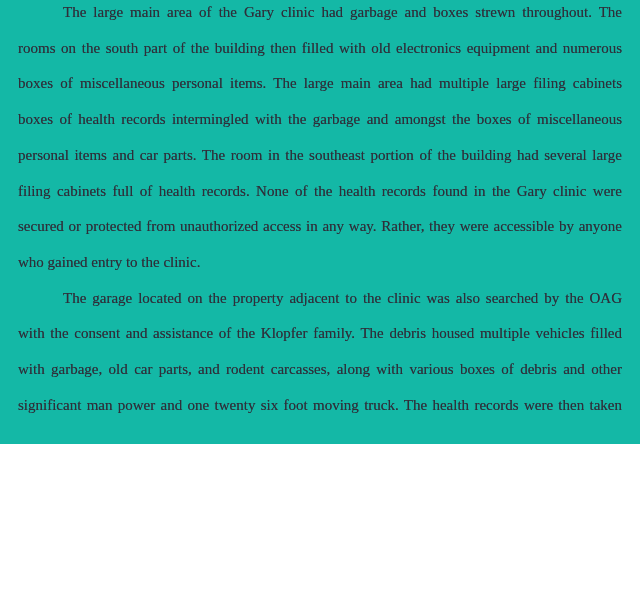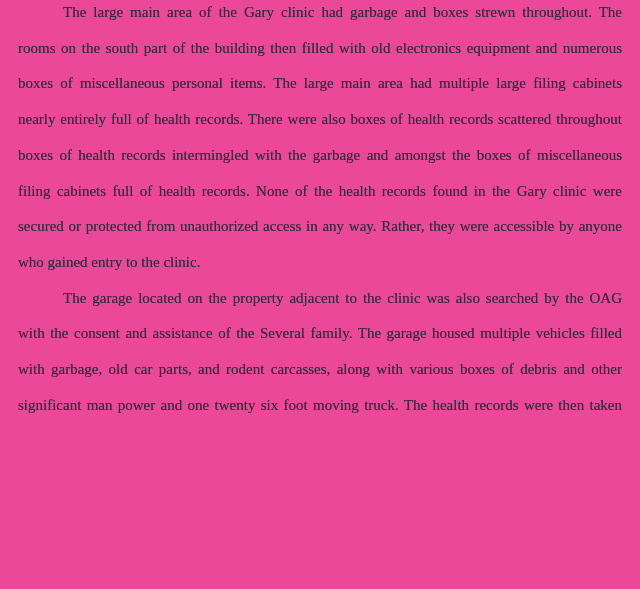--- a/index.html
+++ b/index.html
@@ -6,23 +6,23 @@
     margin: 0;
     padding: 0;
     width: 640px;
     height: 589px;
     overflow: hidden;
     background: #ffffff;
   }
   .page {
     position: relative;
     width: 640px;
-    height: 589px;
+    height: 444px;
     overflow: hidden;
-    background: #ec4899;
+    background: #14b8a6;
   }
   .text-block {
     position: relative;
     margin-top: -5px;
     padding: 0 18px;
     font-family: "Liberation Serif", "DejaVu Serif", serif;
     font-size: 15px;
     line-height: 35.7px;
     color: #2f2f3a;
     text-shadow: 0 0 0.6px rgba(47, 47, 58, 0.65);
@@ -44,23 +44,23 @@
   }
 </style>
 </head>
 <body>
 
 <div class="page">
   <div class="text-block">
       <div class="line indent">The large main area of the Gary clinic had garbage and boxes strewn throughout.  The</div>
       <div class="line">rooms on the south part of the building then filled with old electronics equipment and numerous</div>
       <div class="line">boxes of miscellaneous personal items.  The large main area had multiple large filing cabinets</div>
-      <div class="line">nearly entirely full of health records.  There were also boxes of health records scattered throughout</div>
       <div class="line">boxes of health records intermingled with the garbage and amongst the boxes of miscellaneous</div>
+      <div class="line">personal items and car parts.  The room in the southeast portion of the building had several large</div>
       <div class="line">filing cabinets full of health records.  None of the health records found in the Gary clinic were</div>
       <div class="line">secured or protected from unauthorized access in any way.  Rather, they were accessible by anyone</div>
       <div class="line last">who gained entry to the clinic.</div>
       <div class="line indent">The garage located on the property adjacent to the clinic was also searched by the OAG</div>
-      <div class="line">with the consent and assistance of the Several family.  The garage housed multiple vehicles filled</div>
+      <div class="line">with the consent and assistance of the Klopfer family.  The debris housed multiple vehicles filled</div>
       <div class="line">with garbage, old car parts, and rodent carcasses, along with various boxes of debris and other</div>
       <div class="line">significant man power and one twenty six foot moving truck.  The health records were then taken</div>
     </div>
 </div>
 
 </body></html>

